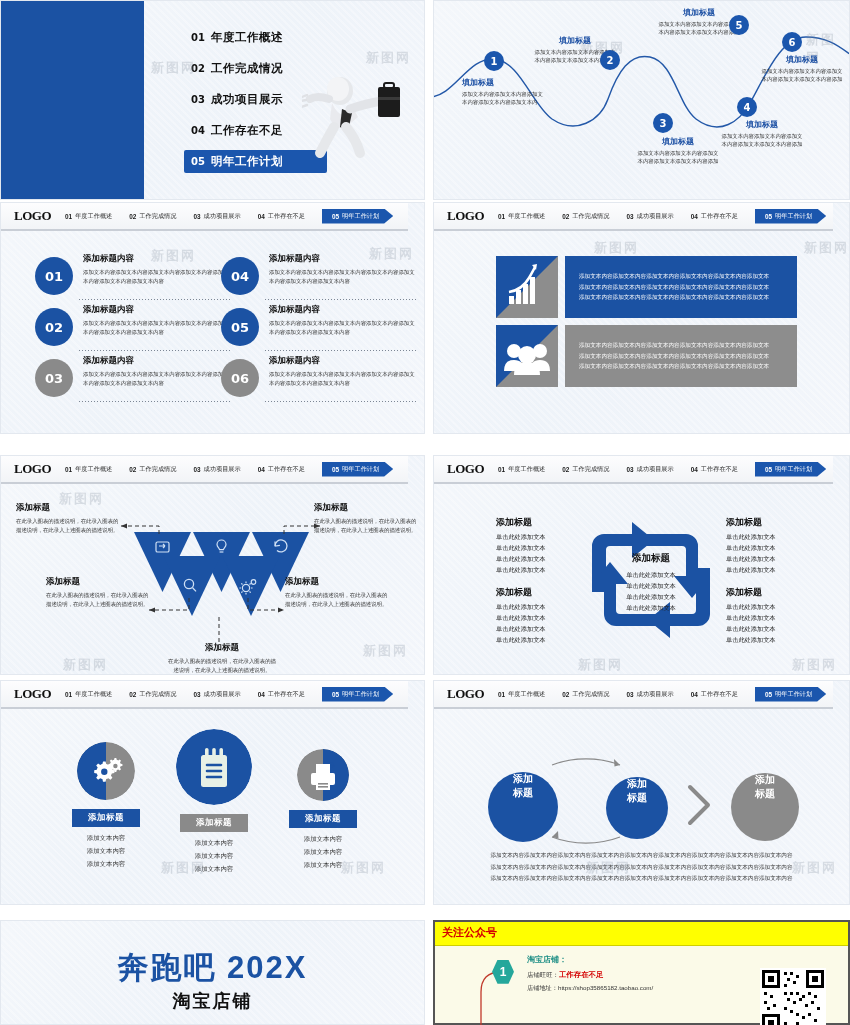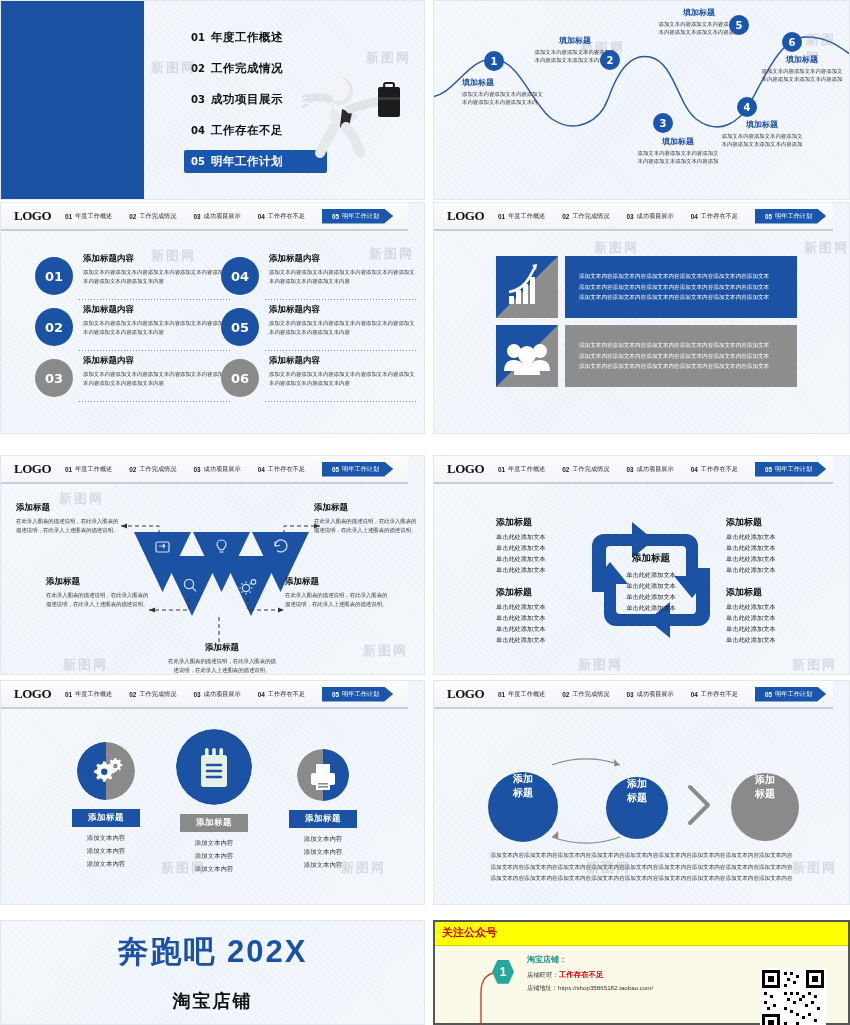--- a/index.html
+++ b/index.html
@@ -158,21 +158,21 @@
   }
   .vc.b{ background:#1b52a3; }
   .vc.g{ background:#8a8a8a; }
   .venn-para{
     position:absolute; left:36px; right:36px; bottom:20px;
     font-size:5.6px; color:#333; line-height:2.0; text-align:center;
   }
 
   
   .thx-main{
-    position:absolute; top:10px; left:0; right:0; text-align:center;
+    position:absolute; top:26px; left:0; right:0; text-align:center;
     font-size:31px; font-weight:bold; color:#1b52a3; letter-spacing:2px;
   }
   .thx-sub{
     position:absolute; top:68px; left:0; right:0; text-align:center;
     font-size:18px; font-weight:bold; color:#111; letter-spacing:2px;
   }
 
   
   .promo{
     position:absolute; left:0; top:0; right:0; bottom:0;

